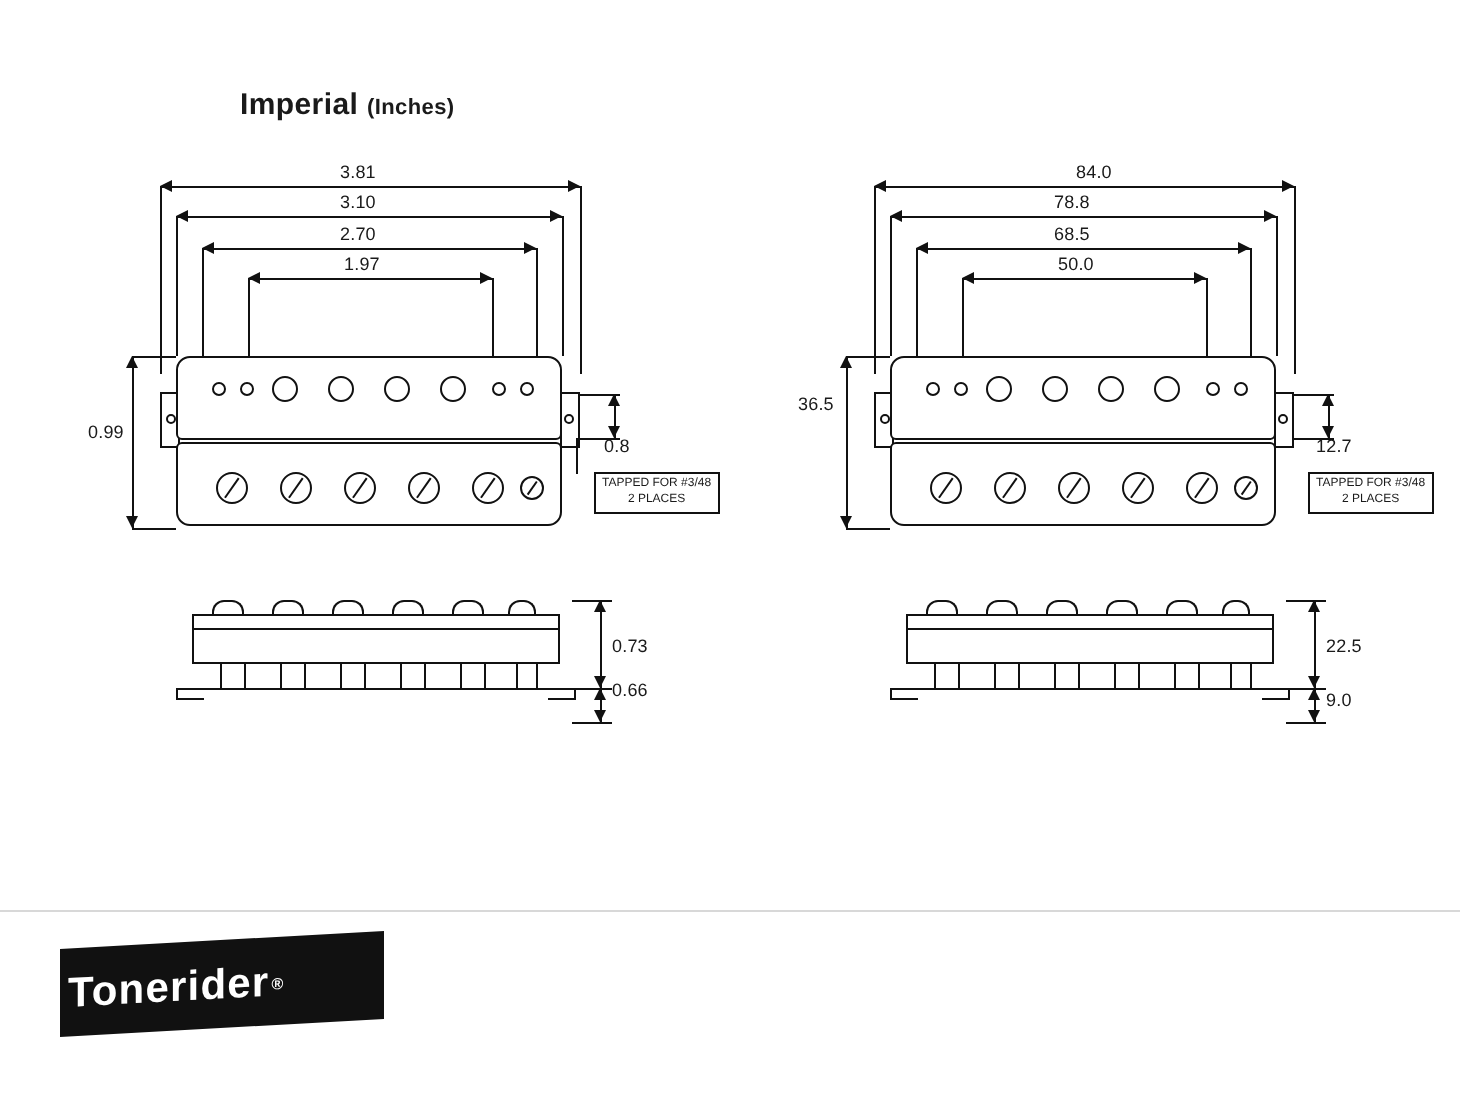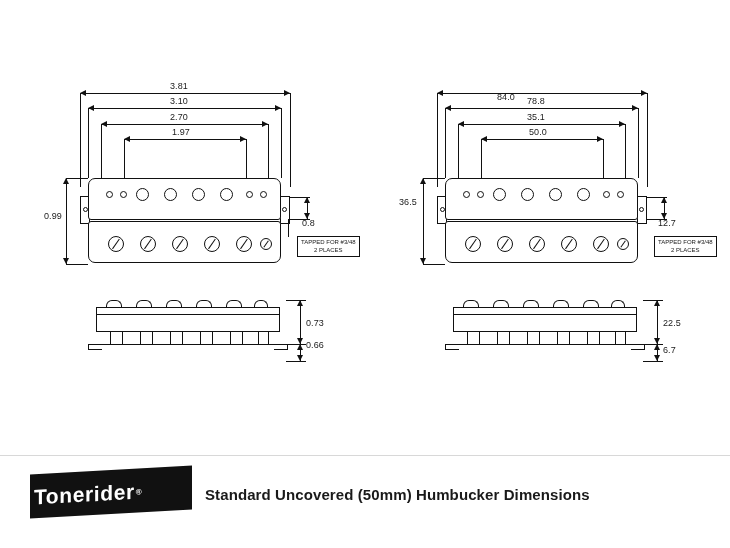--- a/index.html
+++ b/index.html
@@ -56,20 +56,24 @@
         font-size:21px;font-weight:bold;letter-spacing:.6px;transform:skewY(-3.2deg);
         display:flex;align-items:center;}
   .logo-txt sup{font-size:8px;vertical-align:super;margin-left:1px;}
   .foot-title{position:absolute;left:205px;top:486px;font-size:15px;font-weight:bold;letter-spacing:.1px;}
 </style>
 </head>
 <body>
 
 <div class="stage">
 
+  <div class="abs head" style="left:120px;top:44px;">
+    <span>Imperial</span>
+    <span class="unit">(Inches)</span>
+  </div>
 
   <div class="hline" style="left:80px;top:93px;width:210px;"></div>
   <div class="ah l" style="left:80px;top:90px;"></div>
   <div class="ah r" style="left:284px;top:90px;"></div>
   <div class="dimtxt" style="left:170px;top:81px;">3.81</div>
   <div class="vline" style="left:80px;top:93px;height:94px;"></div>
   <div class="vline" style="left:290px;top:93px;height:94px;"></div>
 
   <div class="hline" style="left:88px;top:108px;width:193px;"></div>
   <div class="ah l" style="left:88px;top:105px;"></div>
@@ -178,35 +182,35 @@
   <div class="vline" style="left:300px;top:344px;height:17px;"></div>
   <div class="ah u" style="left:297px;top:344px;"></div>
   <div class="ah d" style="left:297px;top:355px;"></div>
   <div class="dimtxt" style="left:306px;top:340px;">0.66</div>
   <div class="hline" style="left:286px;top:361px;width:20px;"></div>
 
 
   <div class="hline" style="left:437px;top:93px;width:210px;"></div>
   <div class="ah l" style="left:437px;top:90px;"></div>
   <div class="ah r" style="left:641px;top:90px;"></div>
-  <div class="dimtxt" style="left:497px;top:81px;margin-top:11px;">84.0</div>
+  <div class="dimtxt" style="left:538px;top:81px;">84.0</div>
   <div class="vline" style="left:437px;top:93px;height:94px;"></div>
   <div class="vline" style="left:647px;top:93px;height:94px;"></div>
 
   <div class="hline" style="left:445px;top:108px;width:193px;"></div>
   <div class="ah l" style="left:445px;top:105px;"></div>
   <div class="ah r" style="left:632px;top:105px;"></div>
   <div class="dimtxt" style="left:527px;top:96px;">78.8</div>
   <div class="vline" style="left:445px;top:108px;height:70px;"></div>
   <div class="vline" style="left:638px;top:108px;height:70px;"></div>
 
   <div class="hline" style="left:458px;top:124px;width:167px;"></div>
   <div class="ah l" style="left:458px;top:121px;"></div>
   <div class="ah r" style="left:619px;top:121px;"></div>
-  <div class="dimtxt" style="left:527px;top:112px;">35.1</div>
+  <div class="dimtxt" style="left:527px;top:112px;">68.5</div>
   <div class="vline" style="left:458px;top:124px;height:54px;"></div>
   <div class="vline" style="left:625px;top:124px;height:54px;"></div>
 
   <div class="hline" style="left:481px;top:139px;width:122px;"></div>
   <div class="ah l" style="left:481px;top:136px;"></div>
   <div class="ah r" style="left:597px;top:136px;"></div>
   <div class="dimtxt" style="left:529px;top:127px;">50.0</div>
   <div class="vline" style="left:481px;top:139px;height:40px;"></div>
   <div class="vline" style="left:603px;top:139px;height:40px;"></div>
 
@@ -288,24 +292,23 @@
   <div class="vline" style="left:657px;top:300px;height:44px;"></div>
   <div class="ah u" style="left:654px;top:300px;"></div>
   <div class="ah d" style="left:654px;top:338px;"></div>
   <div class="dimtxt" style="left:663px;top:318px;">22.5</div>
   <div class="hline" style="left:643px;top:300px;width:20px;"></div>
   <div class="hline" style="left:643px;top:344px;width:20px;"></div>
 
   <div class="vline" style="left:657px;top:344px;height:17px;"></div>
   <div class="ah u" style="left:654px;top:344px;"></div>
   <div class="ah d" style="left:654px;top:355px;"></div>
-  <div class="dimtxt" style="left:663px;top:345px;">6.7</div>
+  <div class="dimtxt" style="left:663px;top:345px;">9.0</div>
   <div class="hline" style="left:643px;top:361px;width:20px;"></div>
 
   <div class="footer-rule"></div>
   <div class="logo"></div>
   <div class="logo-txt">
     <span>Tonerider</span>
       <sup>®</sup>
   </div>
-  <div class="foot-title">Standard Uncovered (50mm) Humbucker Dimensions</div>
 
 </div>
 
 </body></html>

